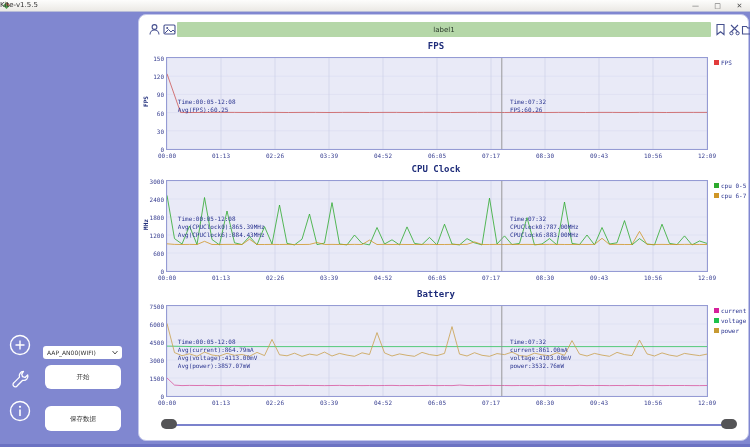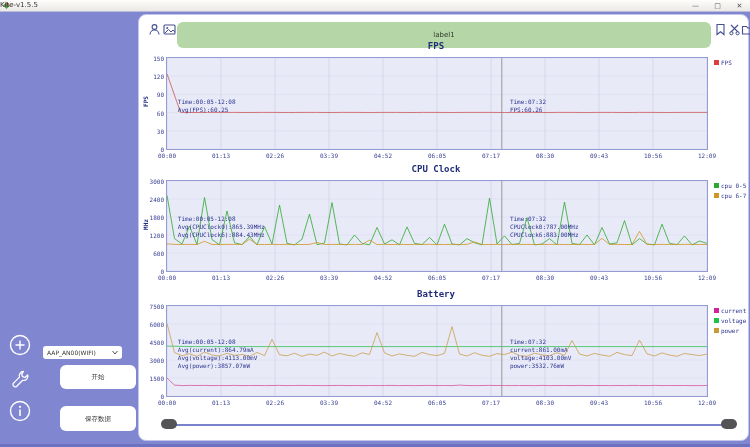--- a/index.html
+++ b/index.html
@@ -13,21 +13,21 @@
   .titlebar .apptitle{position:absolute;left:0;top:1px;font-size:7px;color:#333;}
   .win-controls{position:absolute;right:4px;top:0;height:11px;display:flex;gap:9px;align-items:center;}
   .win-controls span{font-size:7px;color:#555;width:13px;text-align:center;cursor:default;}
 
   
   .card{position:absolute;left:138px;top:14px;width:611px;height:427px;
     background:#ffffff;border:1px solid #c2c6ea;border-radius:8px;box-sizing:border-box;}
 
   
   .tb-icon{position:absolute;top:8px;width:13px;height:13px;}
-  .labelbar{position:absolute;left:38px;top:7px;width:534px;height:26px;border-radius:6px;
+  .labelbar{position:absolute;left:38px;top:7px;width:534px;height:15px;border-radius:1px;
     background:#b5d7a8;display:flex;align-items:center;justify-content:center;
     font-size:7px;color:#2b3a2b;}
 
   
   .chart-title{position:absolute;width:540px;left:27px;text-align:center;
     font-family:"DejaVu Sans Mono",monospace;font-weight:bold;font-size:9px;color:#1f2d7a;}
   .ylabel{position:absolute;left:-14px;width:40px;text-align:center;
     transform:rotate(-90deg);font-family:"DejaVu Sans Mono",monospace;
     font-weight:bold;font-size:6px;color:#1f2d7a;}
   .plot{position:absolute;left:27px;width:540px;background:#e9eaf7;
@@ -50,21 +50,21 @@
   .slider-handle.left{left:22px;}
   .slider-handle.right{left:582px;}
 
   
   .rail-icon{position:absolute;left:9px;width:22px;height:22px;}
   .side-select{position:absolute;left:43px;top:346px;width:79px;height:13px;background:#fff;
     border-radius:3px;display:flex;align-items:center;font-size:6px;color:#333;
     padding:0 4px;box-sizing:border-box;justify-content:space-between;}
   .side-btn{position:absolute;left:45px;width:76px;height:13px;background:#fff;border:none;
     border-radius:6px;font-size:6.5px;color:#333;font-family:"DejaVu Sans",sans-serif;
-    display:flex;align-items:center;justify-content:center;cursor:pointer;padding:12px;margin-left:15px;}
+    display:flex;align-items:center;justify-content:center;cursor:pointer;padding:12px;}
 
   
   .watermark{position:absolute;left:612px;top:390px;width:136px;text-align:center;
     pointer-events:none;z-index:9;}
   .watermark .wm1{font-size:28px;font-weight:bold;color:rgba(255,255,255,0.78);
     line-height:1.1;letter-spacing:1px;}
   .watermark .wm2{font-size:10px;color:rgba(255,255,255,0.85);letter-spacing:1.5px;
     font-family:"DejaVu Sans Mono",monospace;}
 
   .bottom-edge{position:absolute;left:0;bottom:0;width:750px;height:3px;background:#6b72c2;}

